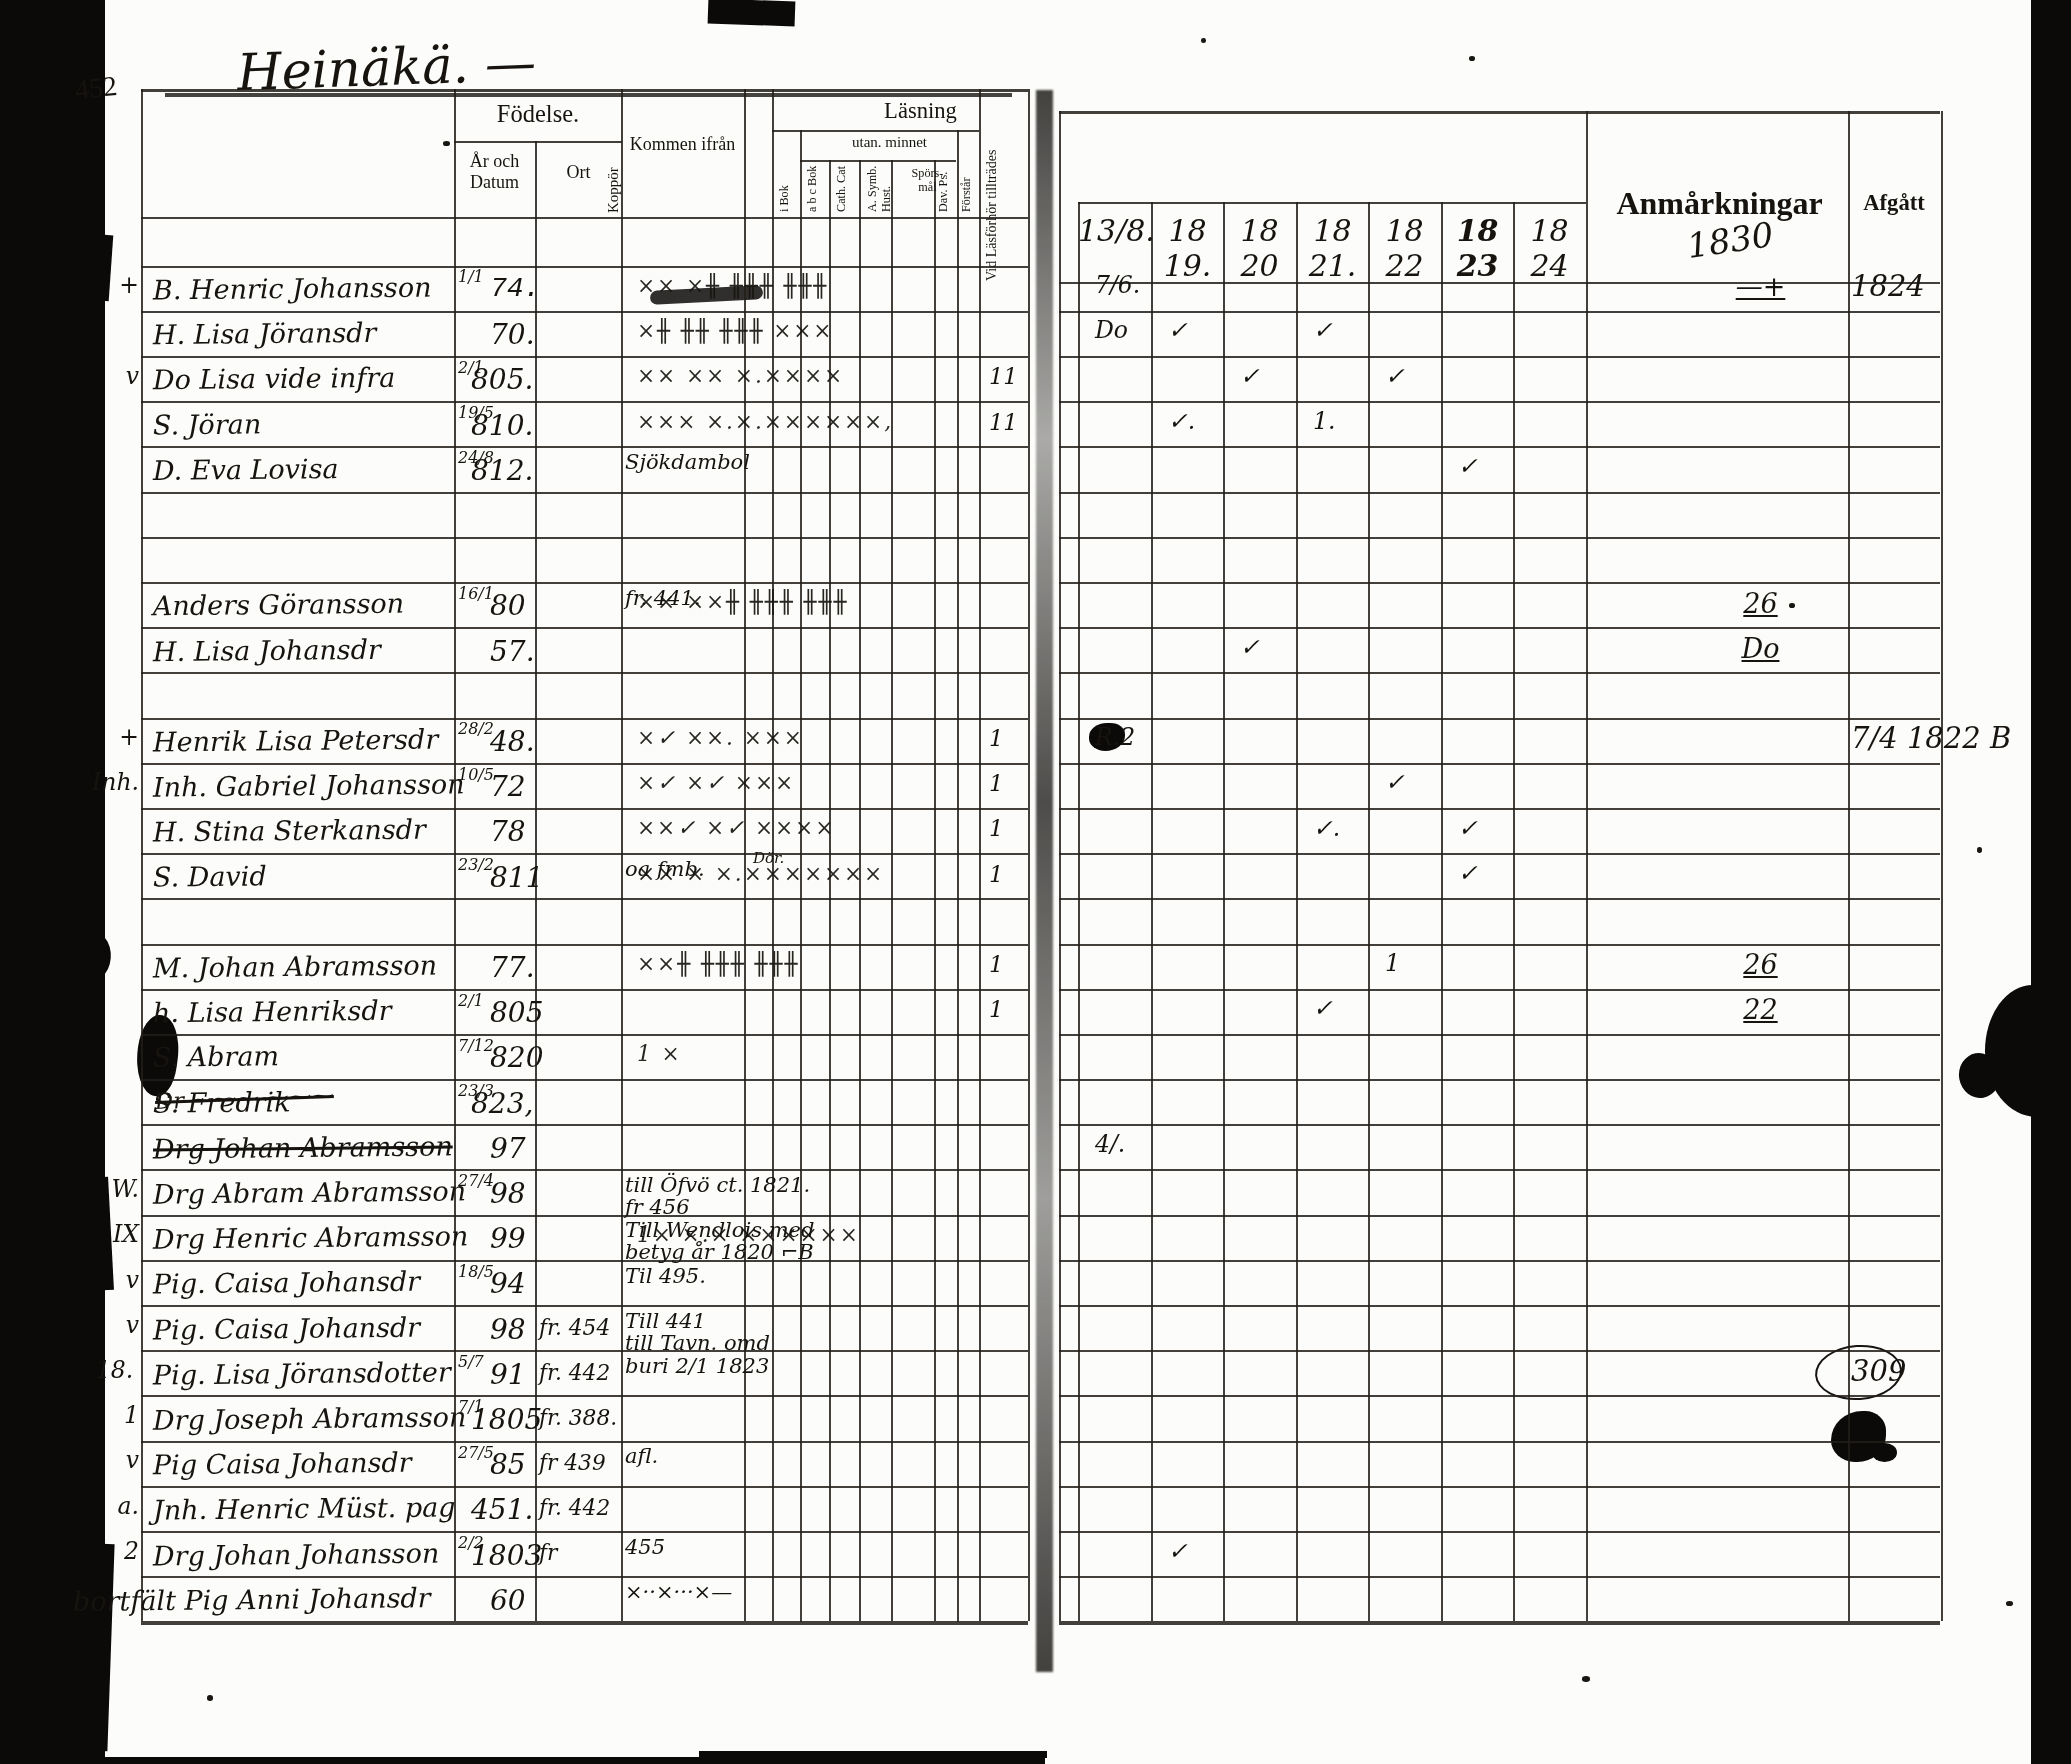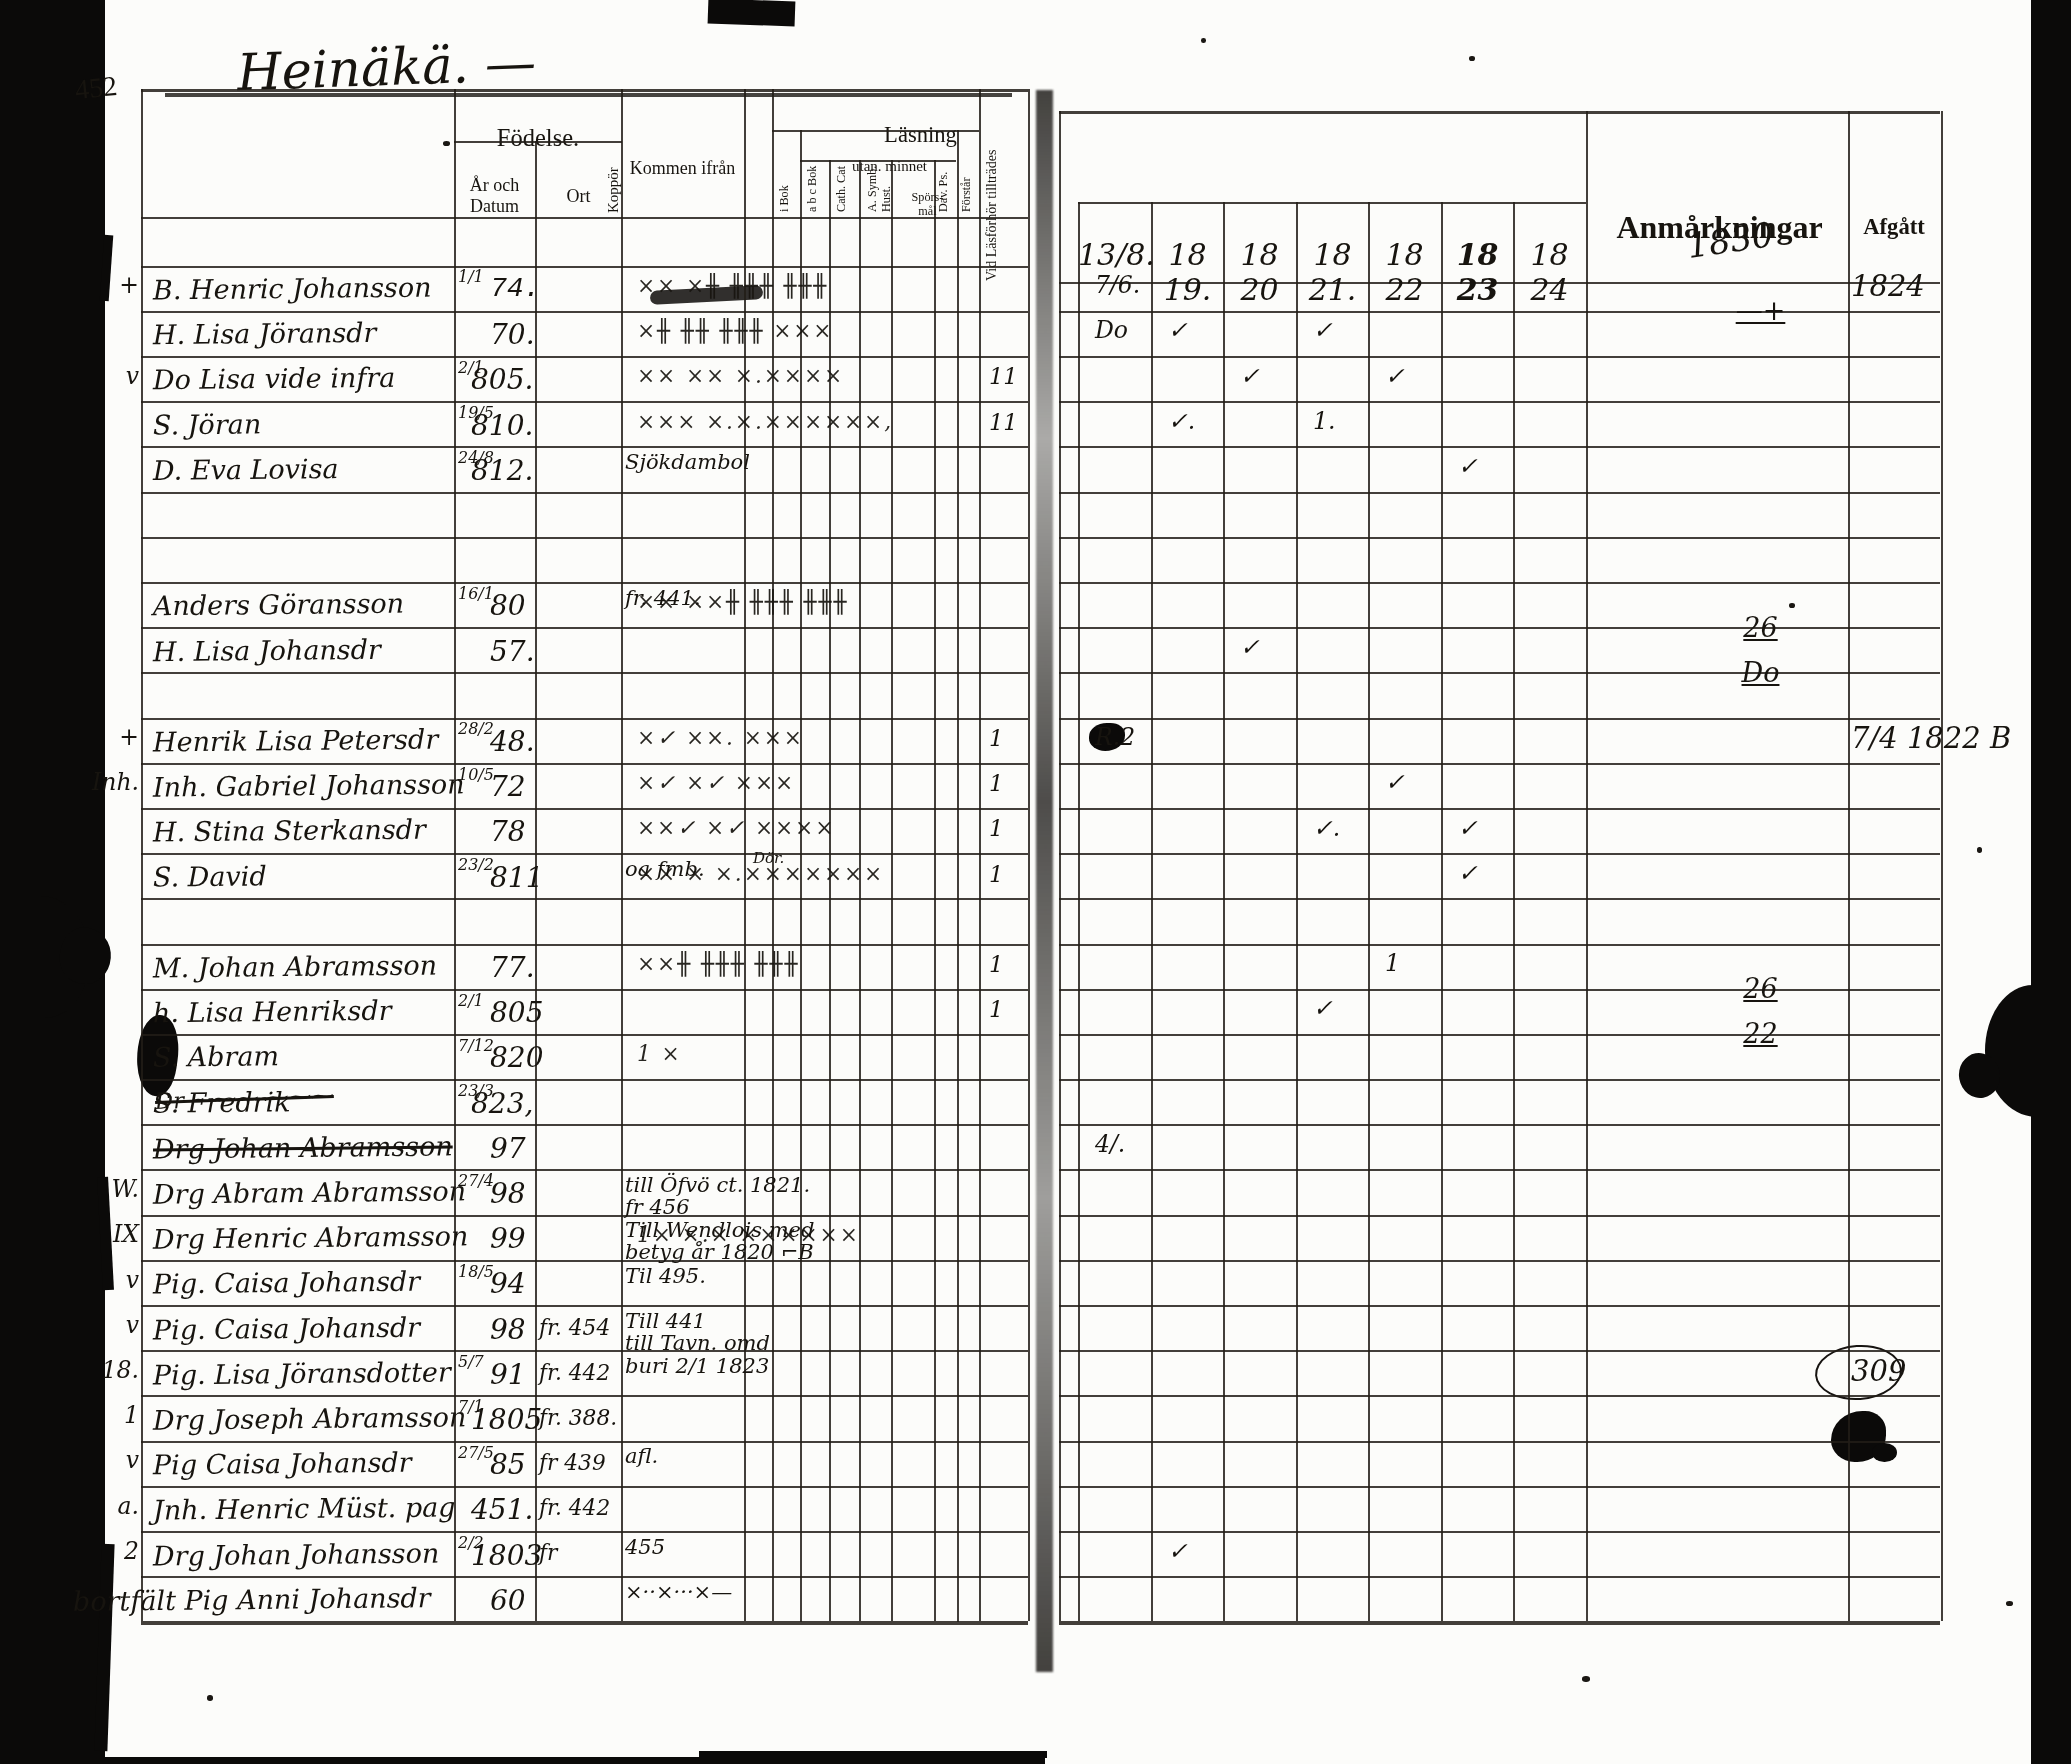--- a/index.html
+++ b/index.html
@@ -5,21 +5,21 @@
   html,body{margin:0;padding:0;background:#777;}
   .scan{position:relative;width:2072px;height:1765px;background:#fcfcfa;overflow:hidden;
         font-family:"Liberation Serif",serif;color:#17140f;}
   .abs{position:absolute;}
   .hand{font-family:"DejaVu Serif",serif;font-style:italic;}
   .print{font-family:"Liberation Serif",serif;}
   .vlab{writing-mode:vertical-rl;transform:rotate(180deg);font-size:13px;line-height:14px;}
   .ln{position:absolute;background:#221d18;opacity:.85;}
   .edge{position:absolute;background:#0b0a09;}
   .blob{position:absolute;background:#0b0a09;}
-  .ctr{text-align:center;margin-top:24px;}
+  .ctr{text-align:center;}
   .nowrap{white-space:nowrap;}
   .strike{text-decoration:line-through;text-decoration-thickness:2.8px;}
   .und{text-decoration:underline;}
   .speck{position:absolute;background:#1a1713;border-radius:50%;}
 </style>
 </head>
 <body>
 
 <div class="scan">
 
@@ -293,21 +293,21 @@
     <div class="abs hand nowrap" style="left:153px;top:1267px;font-size:27px;transform:rotate(-0.6deg);">Pig. Caisa Johansdr</div>
     <div class="abs hand" style="left:458px;top:1262px;font-size:16px;">18/5</div>
     <div class="abs hand nowrap" style="left:490px;top:1267px;font-size:28px;">94</div>
     <div class="abs hand nowrap" style="left:625px;top:1264px;font-size:21px;">Til 495.</div>
     <div class="abs hand" style="left:90px;top:1311px;width:49px;font-size:23.5px;text-align:right;">v</div>
     <div class="abs hand nowrap" style="left:153px;top:1313px;font-size:27px;transform:rotate(-0.6deg);">Pig. Caisa Johansdr</div>
     <div class="abs hand nowrap" style="left:490px;top:1313px;font-size:28px;">98</div>
     <div class="abs hand nowrap" style="left:539px;top:1315px;font-size:21.7px;">fr. 454</div>
     <div class="abs hand nowrap" style="left:625px;top:1309px;font-size:21px;">Till 441</div>
     <div class="abs hand nowrap" style="left:625px;top:1331px;font-size:21px;">till Tavn. omd</div>
-    <div class="abs hand" style="left:90px;top:1356px;width:49px;font-size:23.5px;text-align:right;">18.</div>
+    <div class="abs hand" style="left:90px;top:1356px;width:49px;font-size:23.5px;text-align:center;">18.</div>
     <div class="abs hand nowrap" style="left:153px;top:1358px;font-size:27px;transform:rotate(-0.6deg);">Pig. Lisa Jöransdotter</div>
     <div class="abs hand" style="left:458px;top:1352px;font-size:16px;">5/7</div>
     <div class="abs hand nowrap" style="left:490px;top:1358px;font-size:28px;">91</div>
     <div class="abs hand nowrap" style="left:539px;top:1360px;font-size:21.7px;">fr. 442</div>
     <div class="abs hand nowrap" style="left:625px;top:1354px;font-size:21px;">buri 2/1 1823</div>
     <div class="abs hand nowrap" style="left:1851px;top:1354px;font-size:29px;">309</div>
     <div class="abs hand" style="left:90px;top:1401px;width:49px;font-size:23.5px;text-align:right;">1</div>
     <div class="abs hand nowrap" style="left:153px;top:1403px;font-size:27px;transform:rotate(-0.6deg);">Drg Joseph Abramsson</div>
     <div class="abs hand" style="left:458px;top:1397px;font-size:16px;">7/1</div>
     <div class="abs hand nowrap" style="left:471px;top:1403px;font-size:28px;">1805</div>

